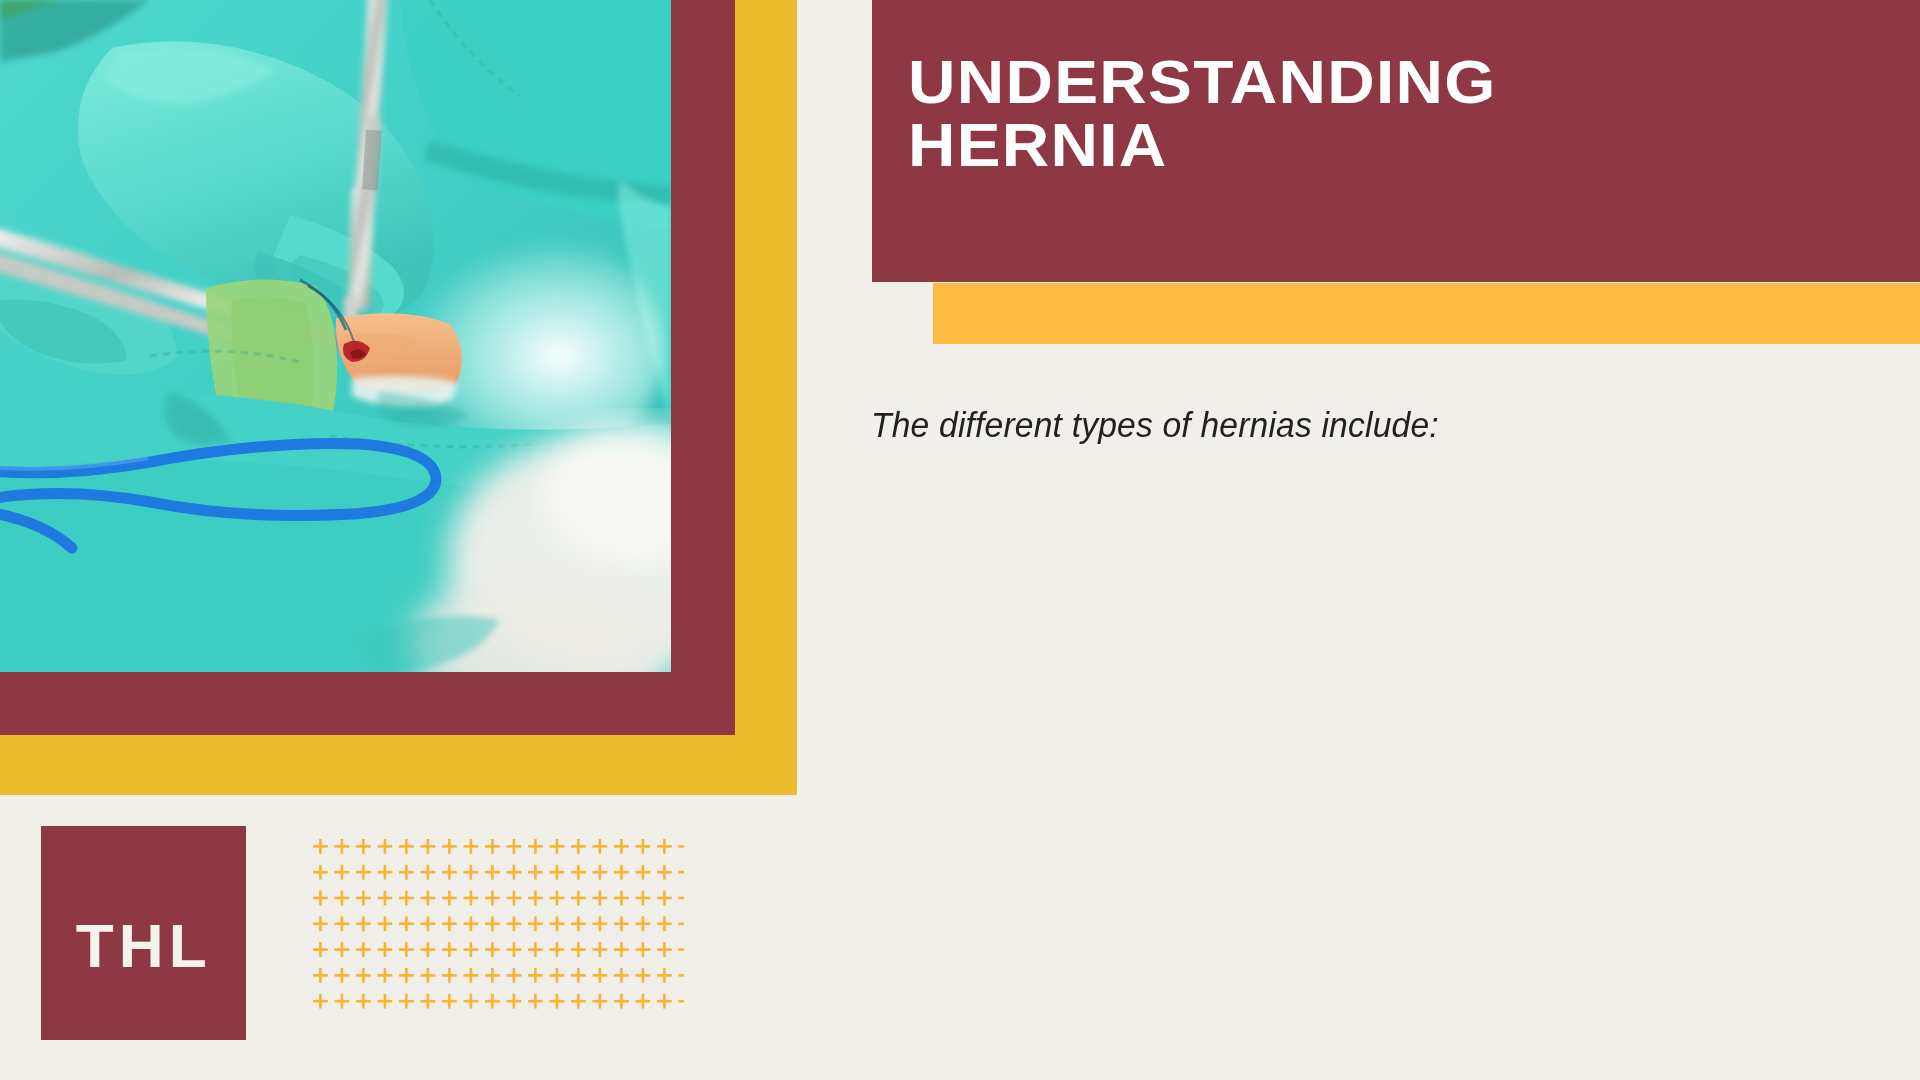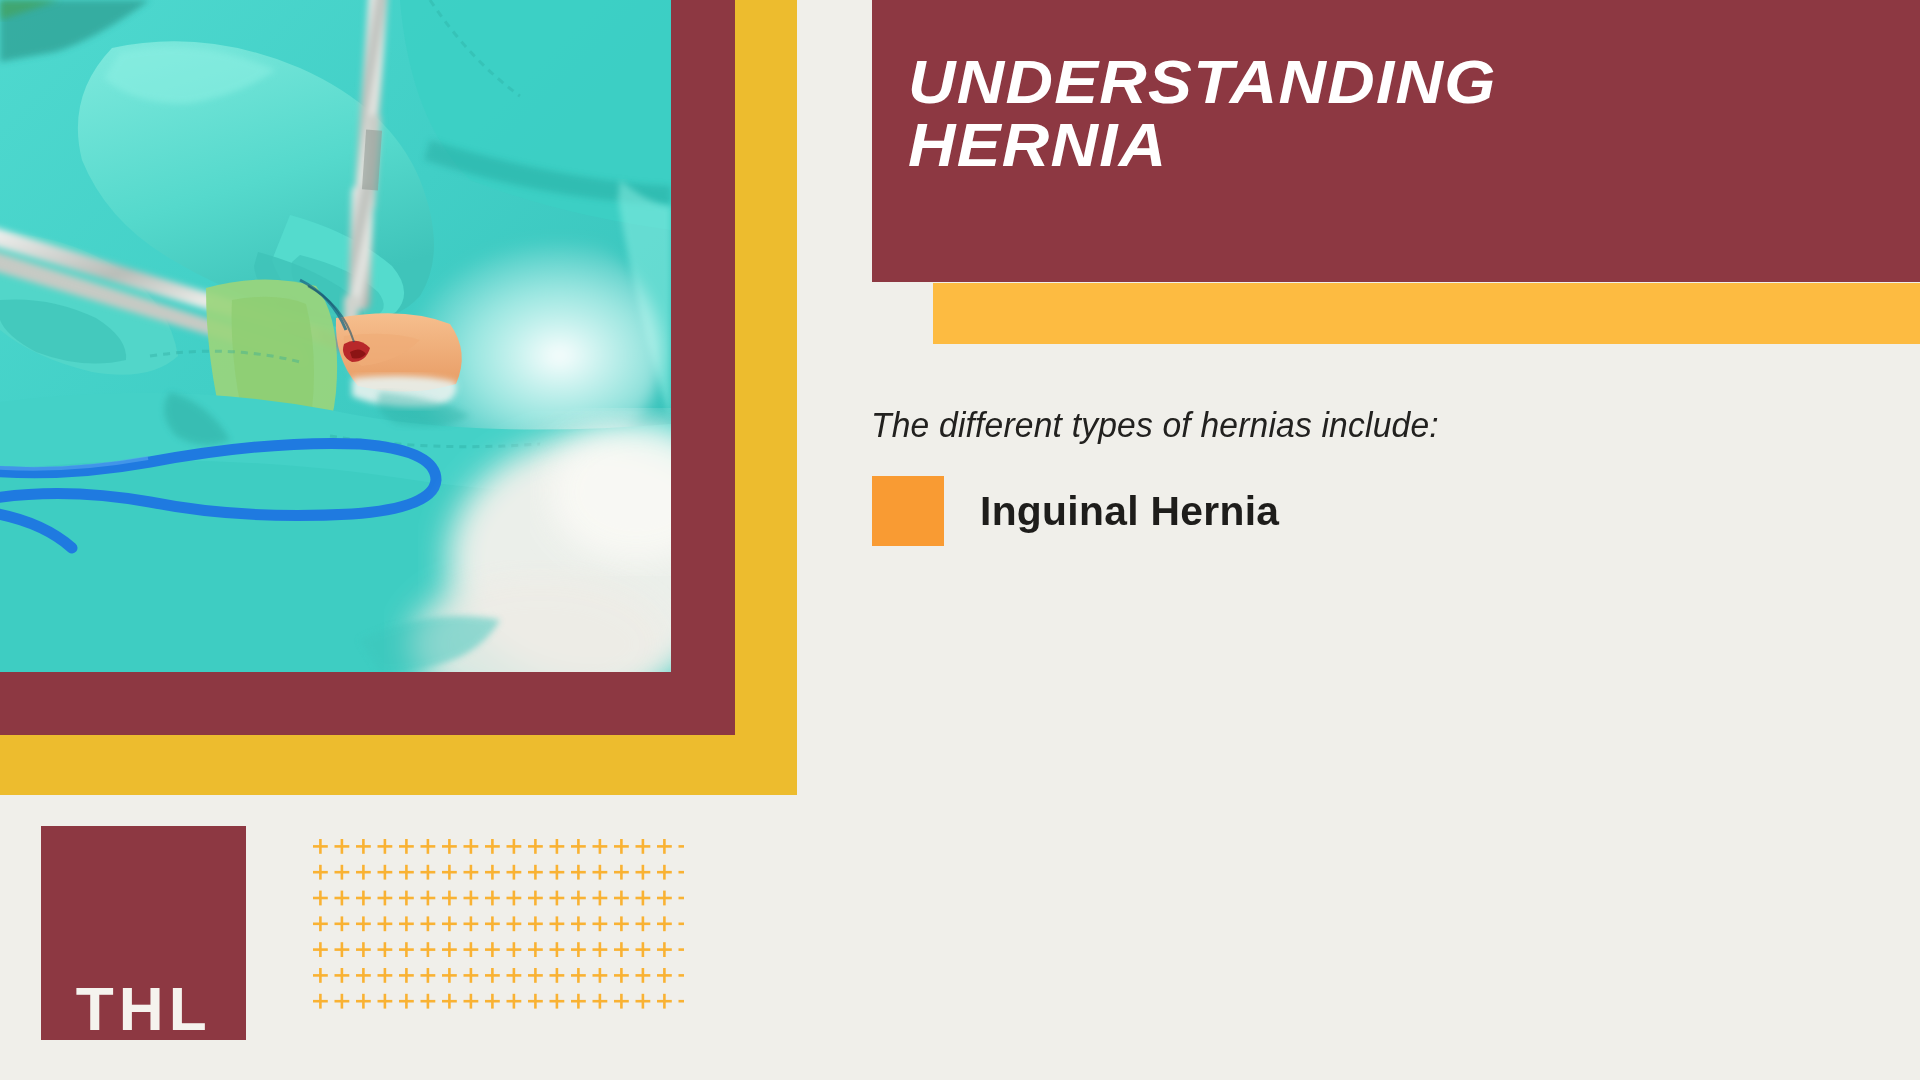--- a/index.html
+++ b/index.html
@@ -40,21 +40,21 @@
   }
   .photo-svg { display:block; width: 671px; height: 672px; }
 
   
   .logo-block {
     position: absolute;
     left: 41px; top: 826px;
     width: 205px; height: 214px;
     background: #8d3842;
     display: flex;
-    align-items: flex-end;
+    align-items: center;
     justify-content: center;
   }
   .logo-text {
     color: #f5f3ee;
     font-family: "Liberation Sans", sans-serif;
     font-weight: 700;
     font-size: 61px;
     letter-spacing: 5px;
     line-height: 1;
     margin-top: 27px;
@@ -67,21 +67,20 @@
     left: 312px; top: 838px;
     width: 372px; height: 172px;
   }
 
   
   .title-block {
     position: absolute;
     left: 872px; top: 0;
     width: 1048px; height: 282px;
     background: #8d3842;
-    font-style: italic;
   }
   .title-text {
     position: absolute;
     left: 36px; top: 50px;
     color: #ffffff;
     font-family: "Liberation Sans", sans-serif;
     font-weight: 700;
     font-size: 62px;
     line-height: 1.02;
     letter-spacing: 1.2px;
@@ -520,19 +519,15 @@
 
   <div class="title-block">
     <div class="title-text">UNDERSTANDING
 HERNIA</div>
   </div>
   <div class="title-accent-bar"></div>
 
   <div class="subtitle">The different types of hernias include:</div>
 
   <div class="hernia-list" id="hernia-list">
-      <div class="hernia-item">
-        <div class="hernia-swatch" style="background: rgb(249, 155, 51);"></div>
-        <div class="hernia-label">Inguinal Hernia</div>
-      </div>
     </div>
 
 </div>
 
 </body></html>

